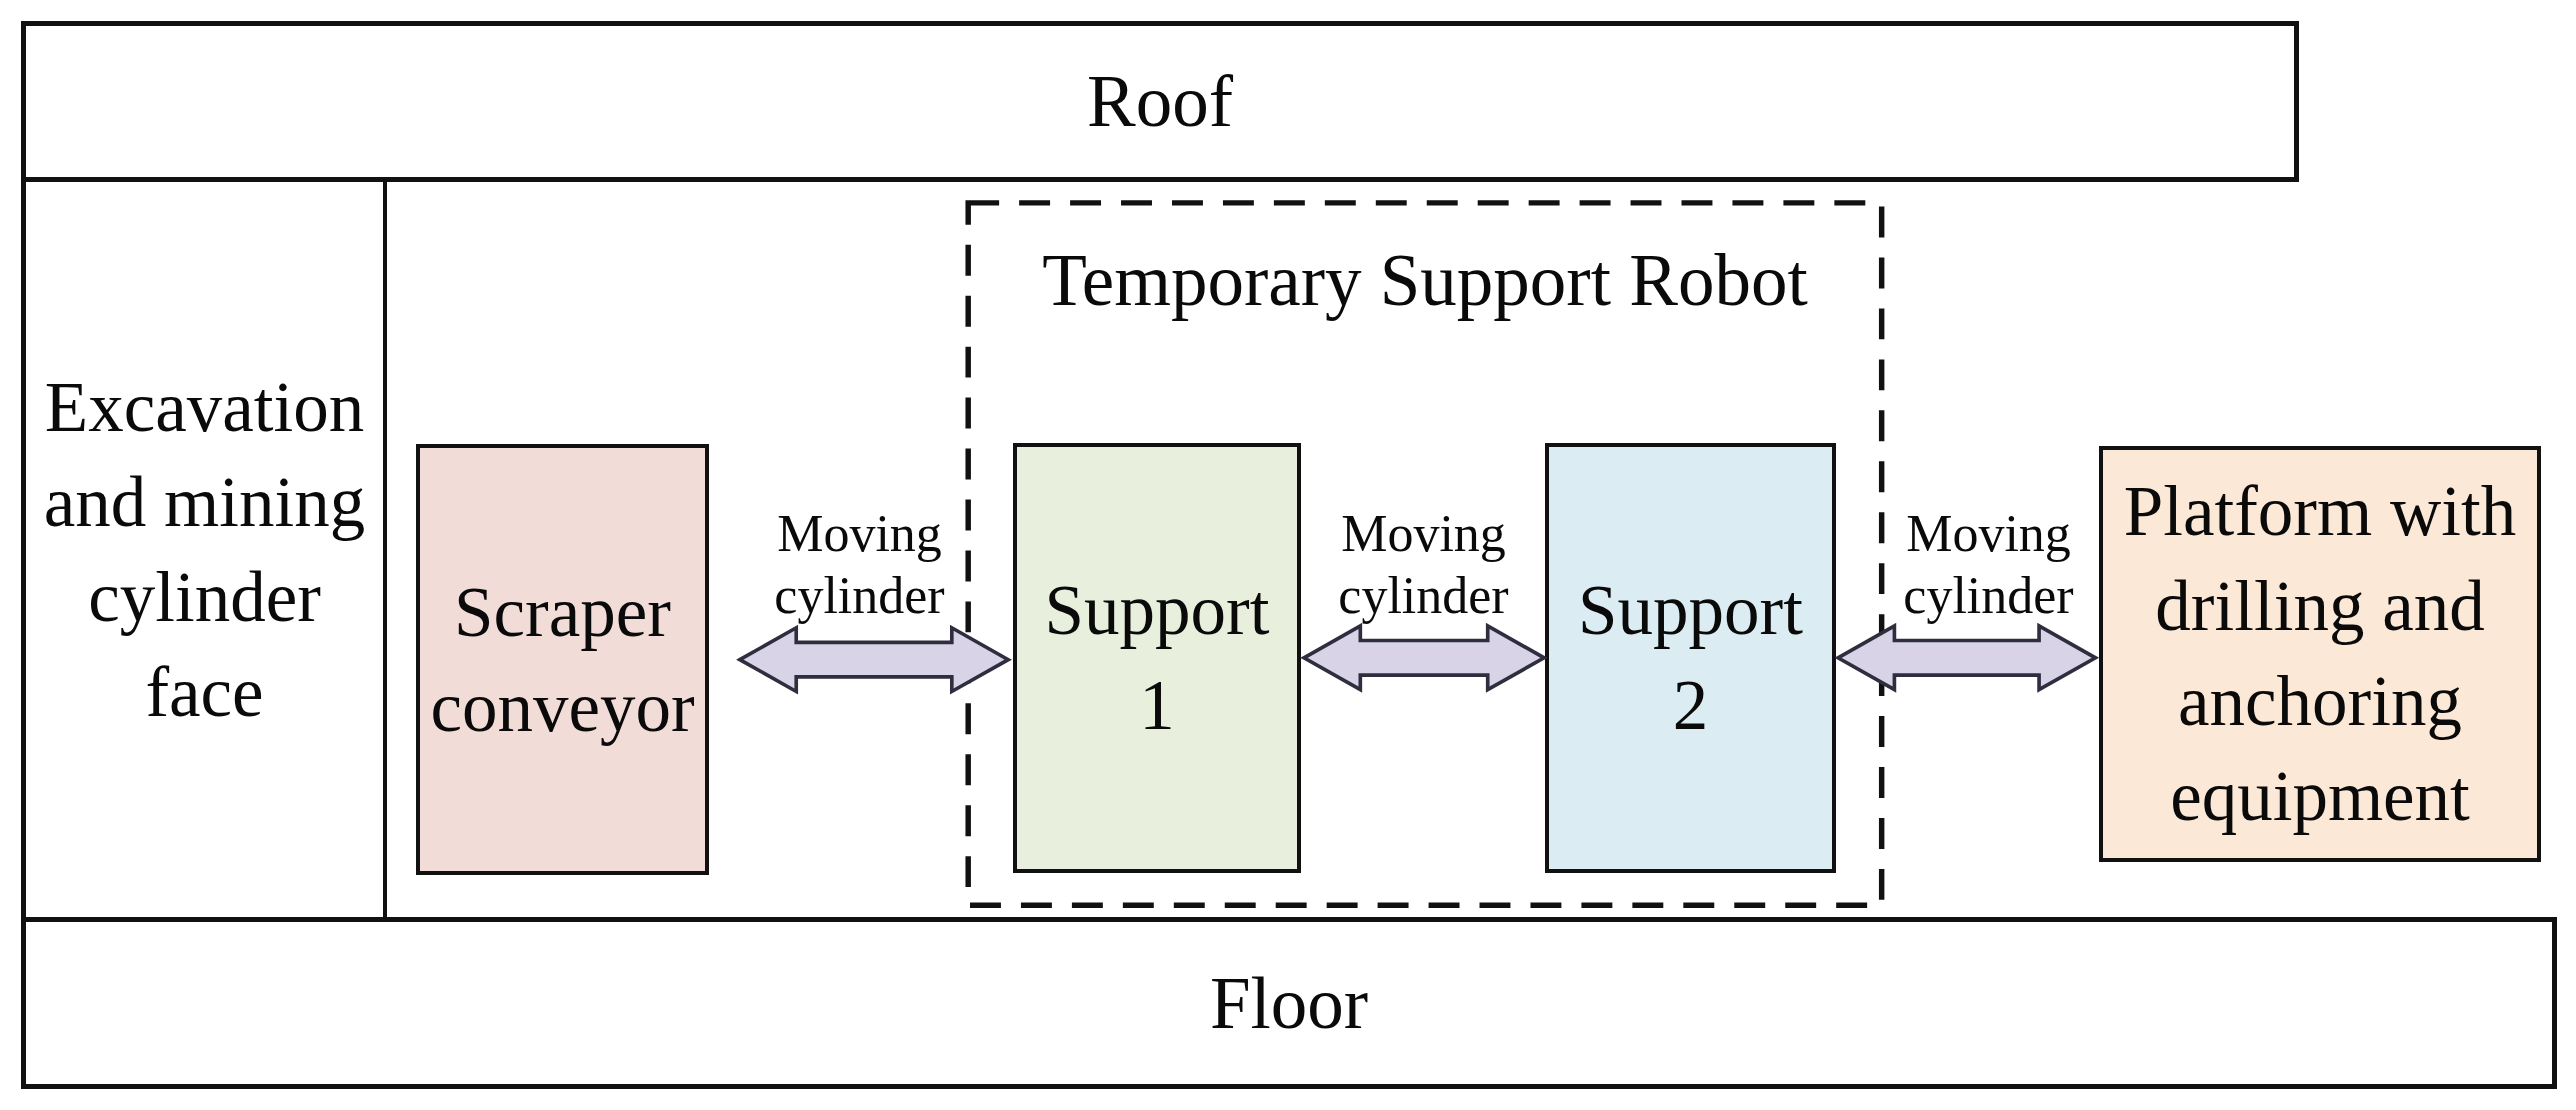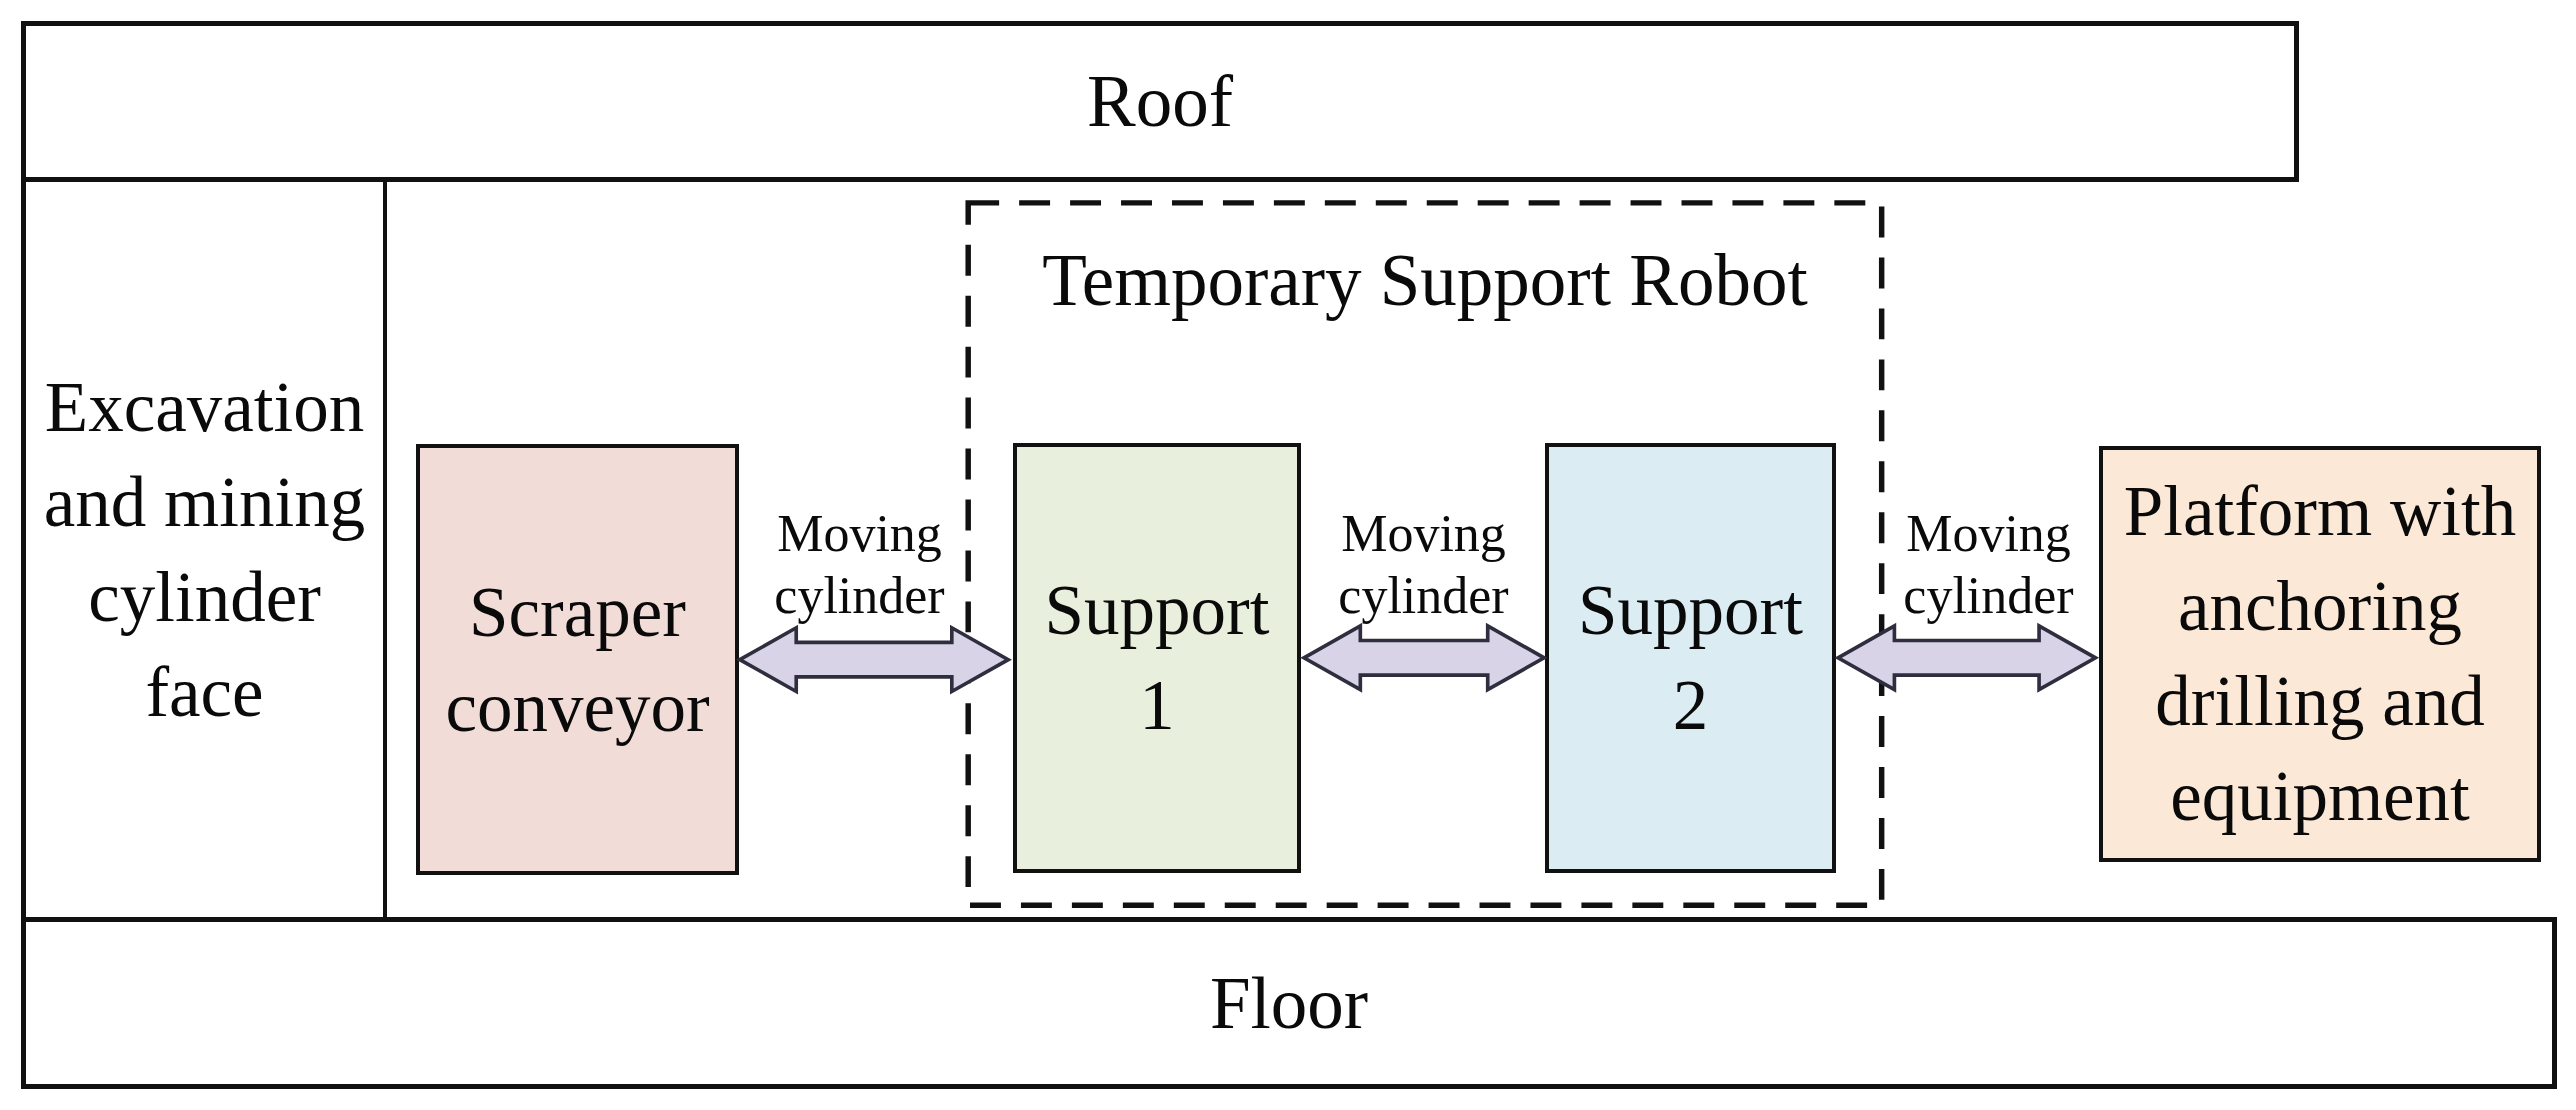--- a/index.html
+++ b/index.html
@@ -19,21 +19,21 @@
   .floor{left:21px;top:917px;width:2536px;height:172px;font-size:73px;line-height:73px;}
   .workface{
     left:21px;top:182px;width:366px;height:735px;
     border-left:5.5px solid #111111;border-right:4.5px solid #111111;
     font-size:71px;line-height:95px;
   }
   .colorbox{
     border:4.5px solid #111111;
     font-size:71px;line-height:95px;
   }
-  .scraper{left:416px;top:444px;width:323px;height:431px;align-items:center;}
+  .scraper{left:416px;top:444px;width:293px;height:431px;align-items:center;}
   .support1{left:1013px;top:443px;width:288px;height:430px;}
   .support2{left:1545px;top:443px;width:291px;height:430px;}
   .platform{left:2099px;top:446px;width:442px;height:416px;}
 
   .robot-title{
     position:absolute;left:968px;top:244px;width:914px;
     text-align:center;font-size:73px;line-height:73px;
   }
   .mclabel{
     position:absolute;top:503px;width:291px;
@@ -81,22 +81,22 @@
     <div>1</div>
   </div>
 
   <div class="box flexcenter colorbox support2" style="background-color: rgb(219, 237, 243);">
     <div>Support</div>
     <div>2</div>
   </div>
 
   <div class="box flexcenter colorbox platform" style="background-color: rgb(251, 232, 214);">
     <div>Platform with</div>
+    <div>drilling and</div>
     <div>anchoring</div>
-    <div>drilling and</div>
     <div>equipment</div>
   </div>
 
   <div class="mclabel mc1">
     <div>Moving</div>
     <div>cylinder</div>
   </div>
   <div class="mclabel mc2">
     <div>Moving</div>
     <div>cylinder</div>

